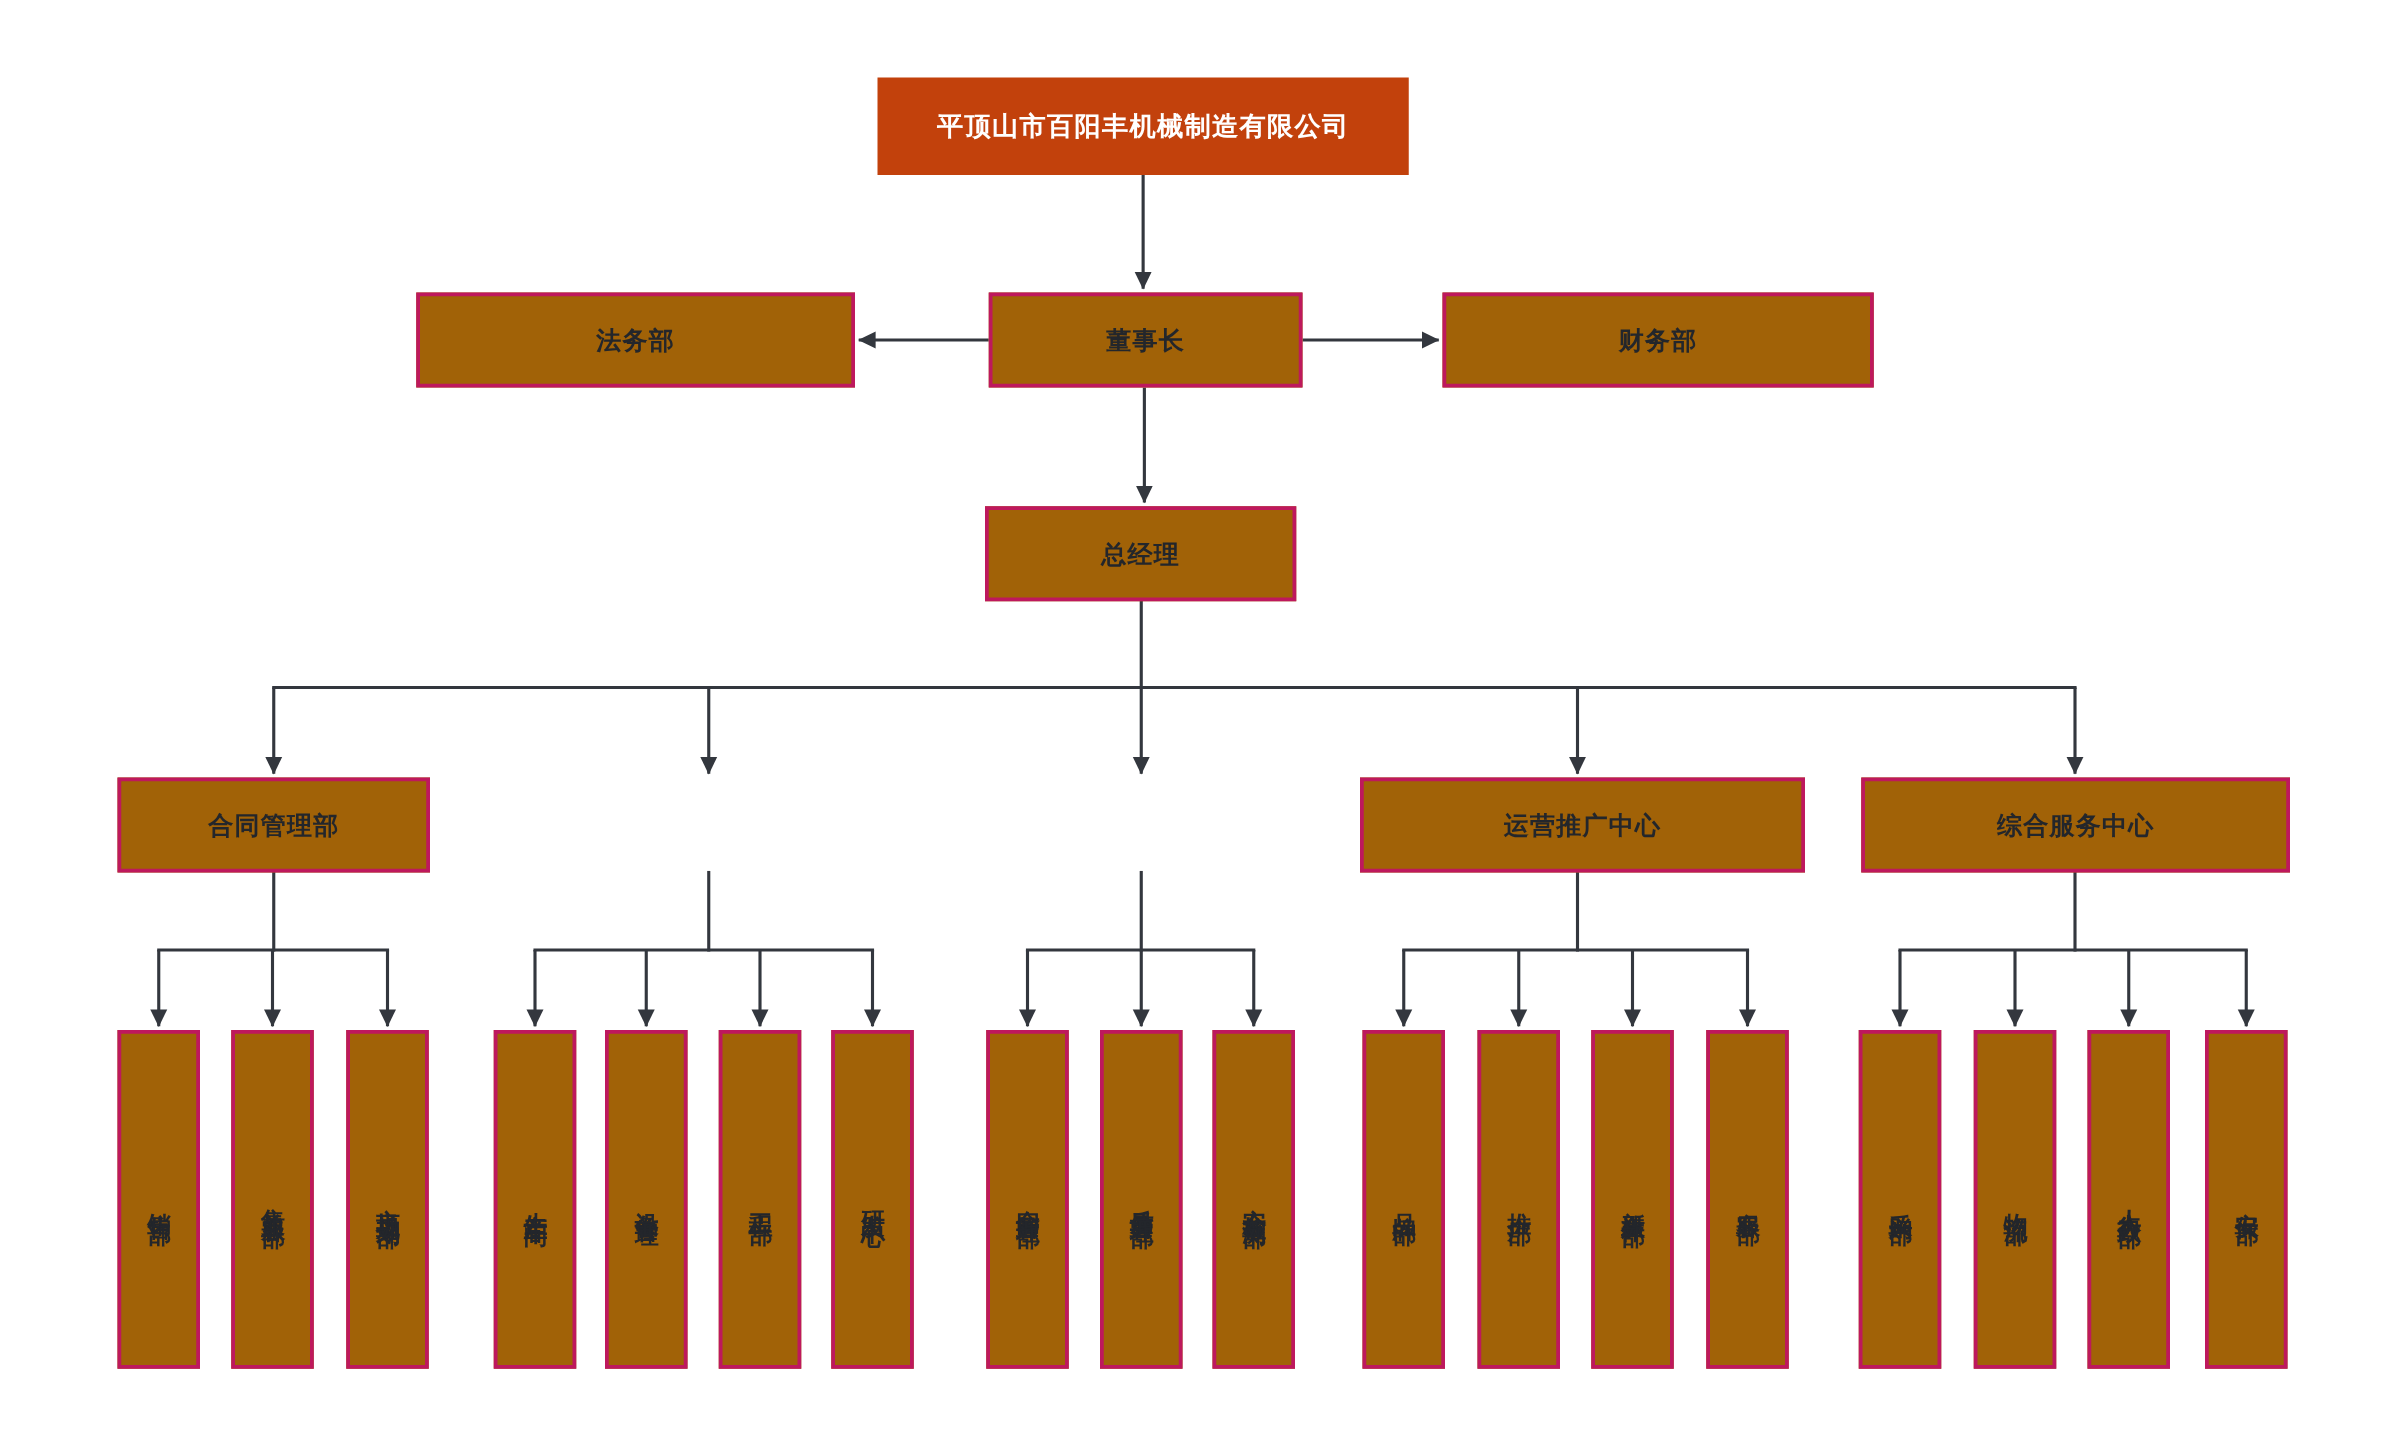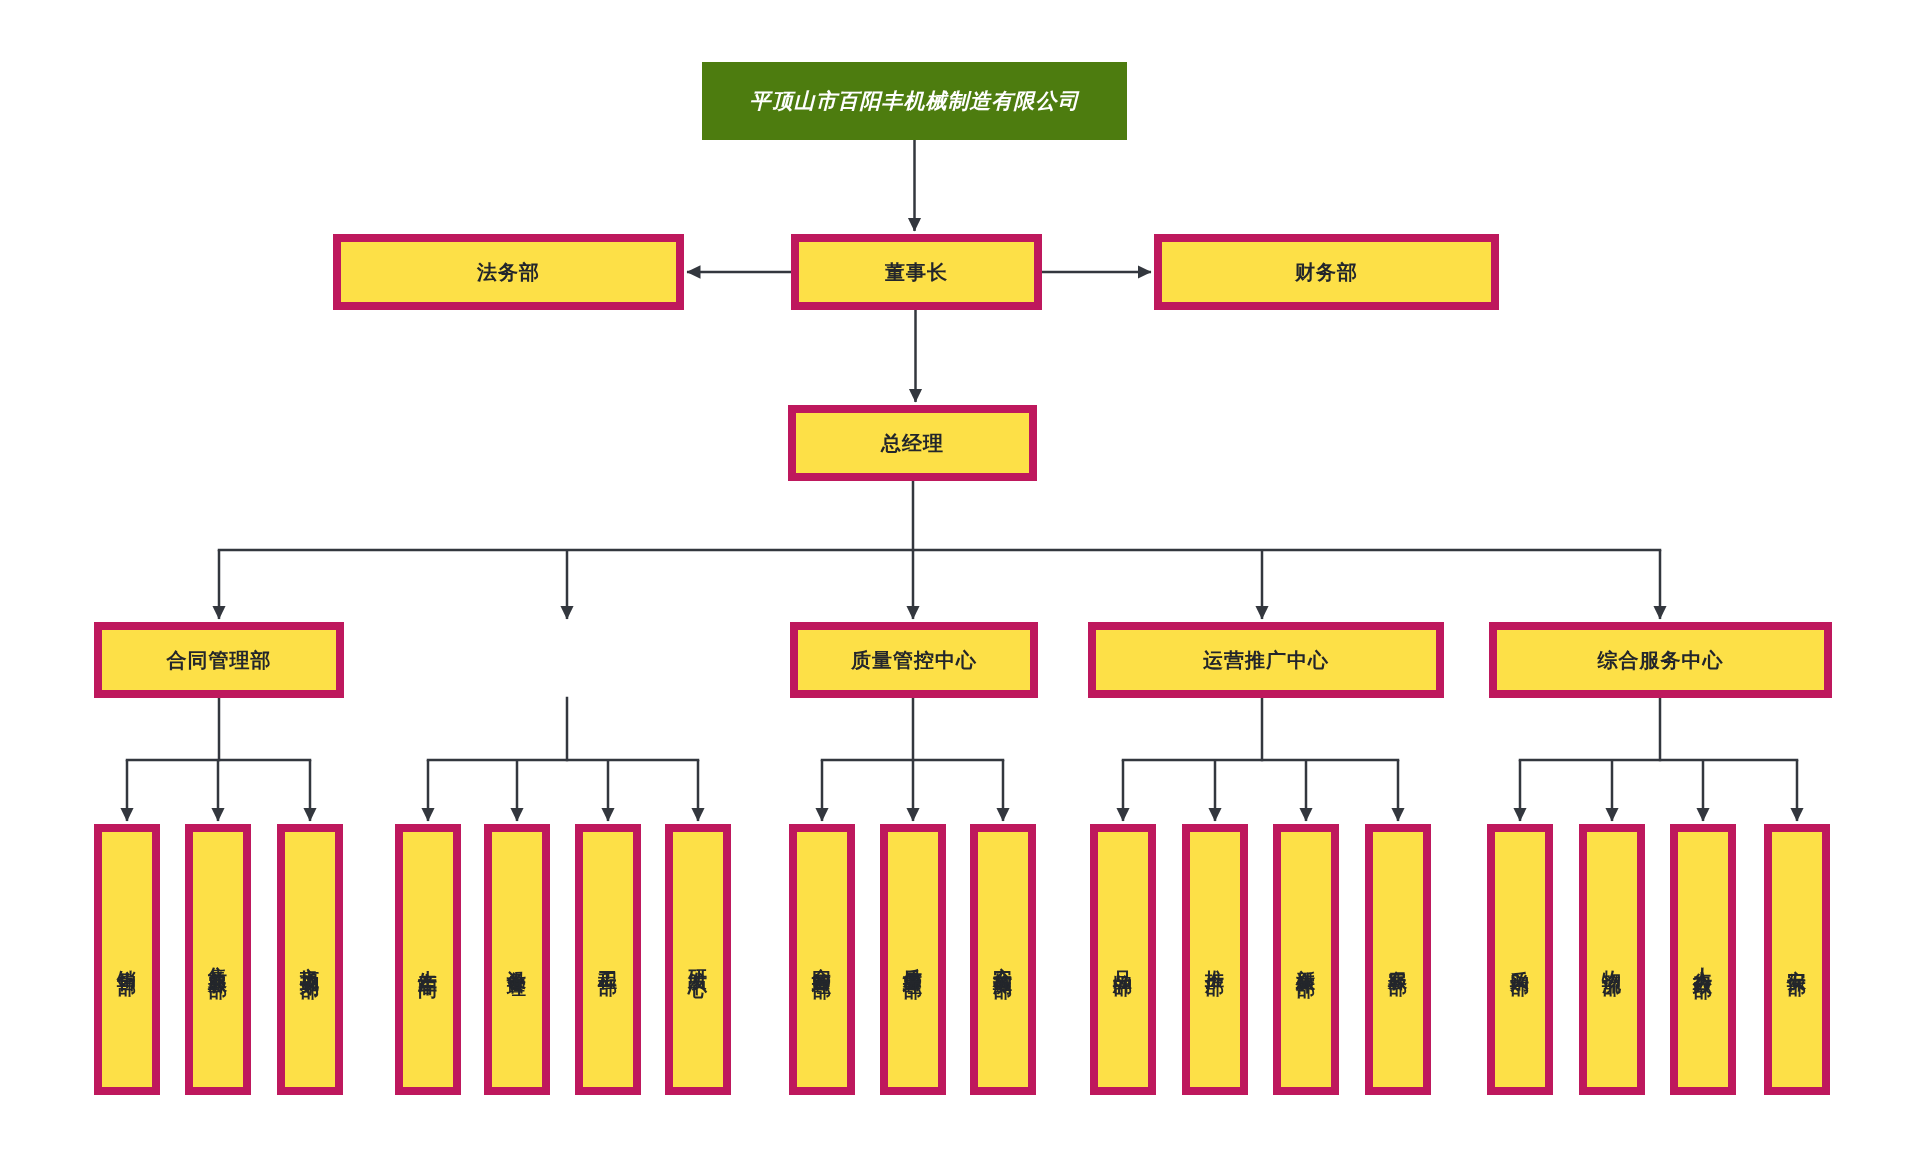--- a/index.html
+++ b/index.html
@@ -16,32 +16,31 @@
     position: absolute;
     left: 0; top: 0;
     width: 1920px; height: 1164px;
   }
   .node {
     position: absolute;
     box-sizing: border-box;
     display: flex;
     align-items: center;
     justify-content: center;
-    background: #fde047;
-    border: 8px solid #be185d;
+    background: #a16207;
+    border: 3px solid #be185d;
     color: #23262b;
     text-align: center;
   }
   .root-node {
-    background: #4d7c0f;
+    background: #c2410c;
     border: none;
     color: #ffffff;
     font-size: 21px;
     letter-spacing: 1px;
-    font-style: italic;
   }
   .hrow { height: 76px; font-size: 20px; letter-spacing: 1px; }
   .dept-node {
     top: 824px;
     width: 66px;
     height: 271px;
     font-size: 19px;
   }
   .vlbl {
     writing-mode: vertical-rl;
@@ -130,23 +129,20 @@
     <span>董事长</span>
   </div>
 
   <div class="node hrow" style="left:788px;top:405px;width:249px">
     <span>总经理</span>
   </div>
 
   <div class="node hrow" style="left:94px;top:622px;width:250px">
     <span>合同管理部</span>
   </div>
-  <div class="node hrow" style="left:790px;top:622px;width:248px">
-    <span>质量管控中心</span>
-  </div>
   <div class="node hrow" style="left:1088px;top:622px;width:356px">
     <span>运营推广中心</span>
   </div>
   <div class="node hrow" style="left:1489px;top:622px;width:343px">
     <span>综合服务中心</span>
   </div>
 
   <div class="node dept-node" style="left:94px">
     <span class="vlbl">销售部</span>
   </div>

